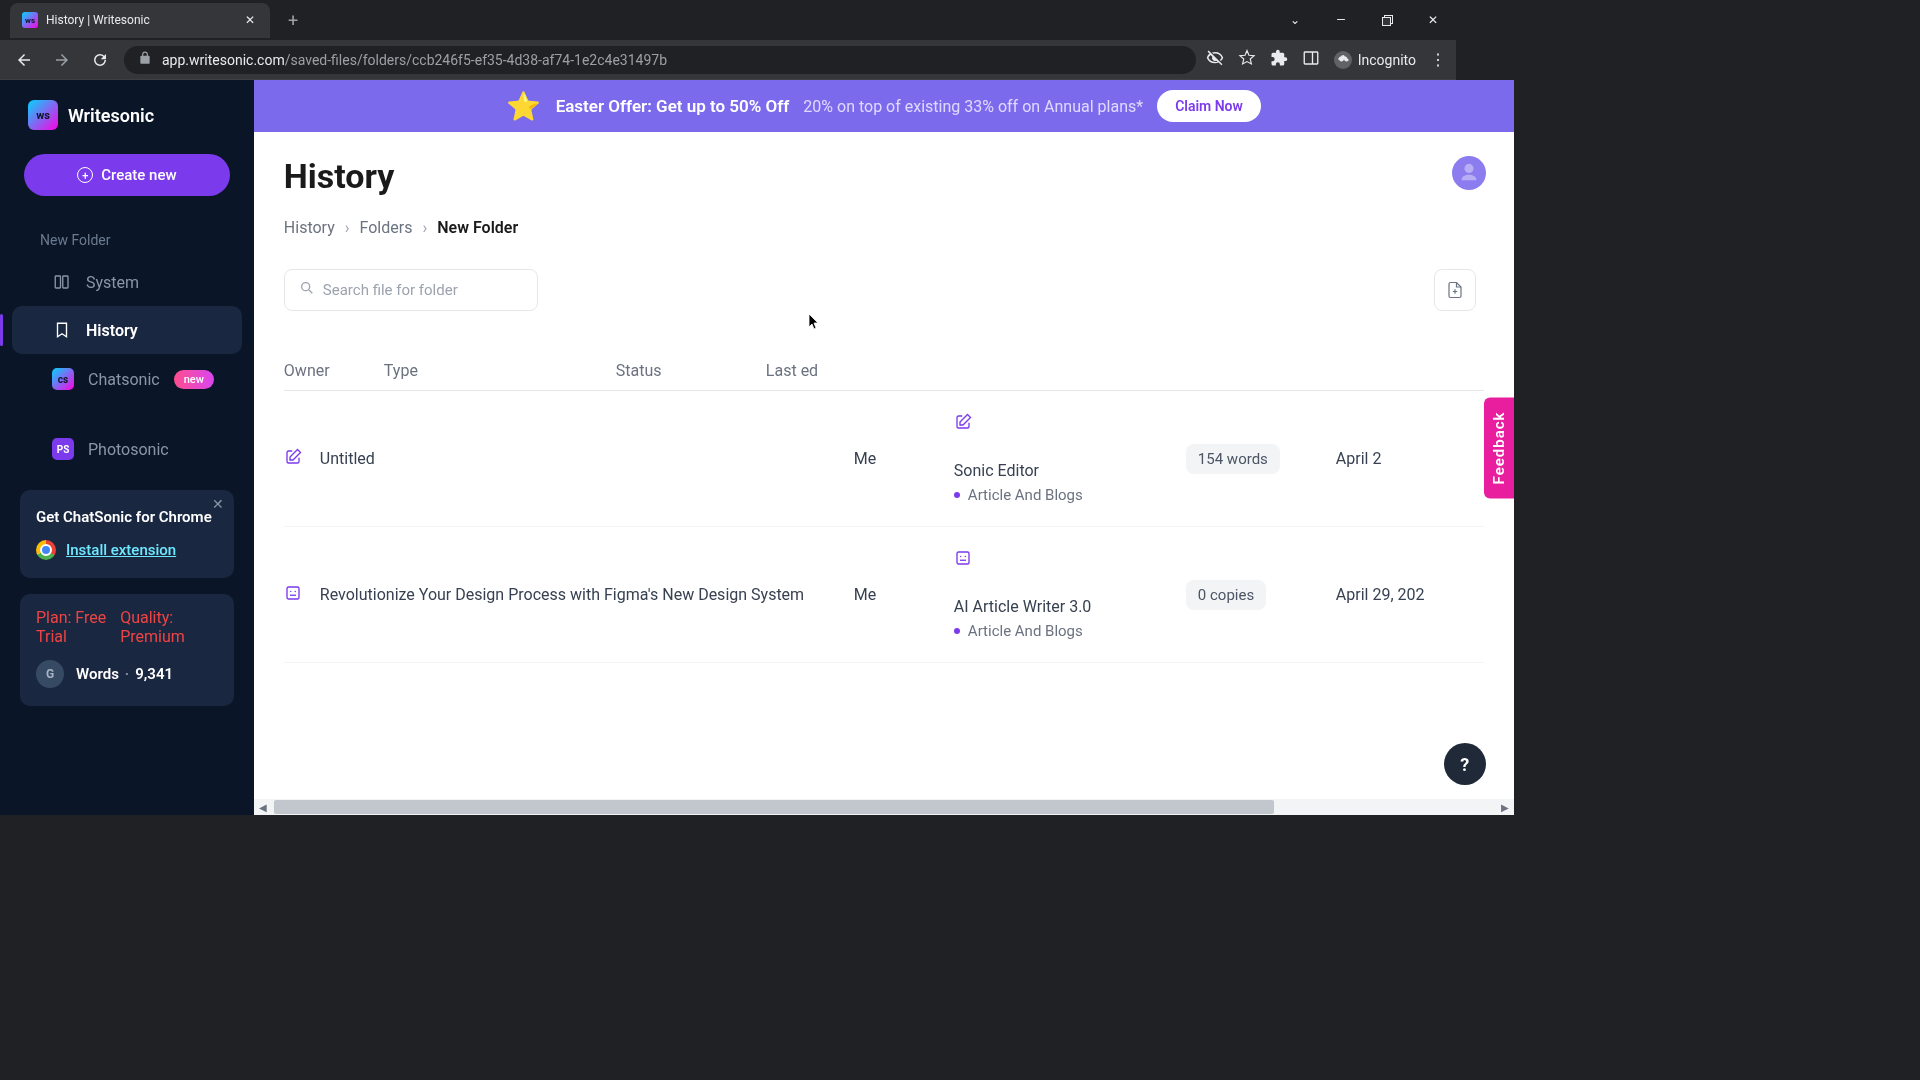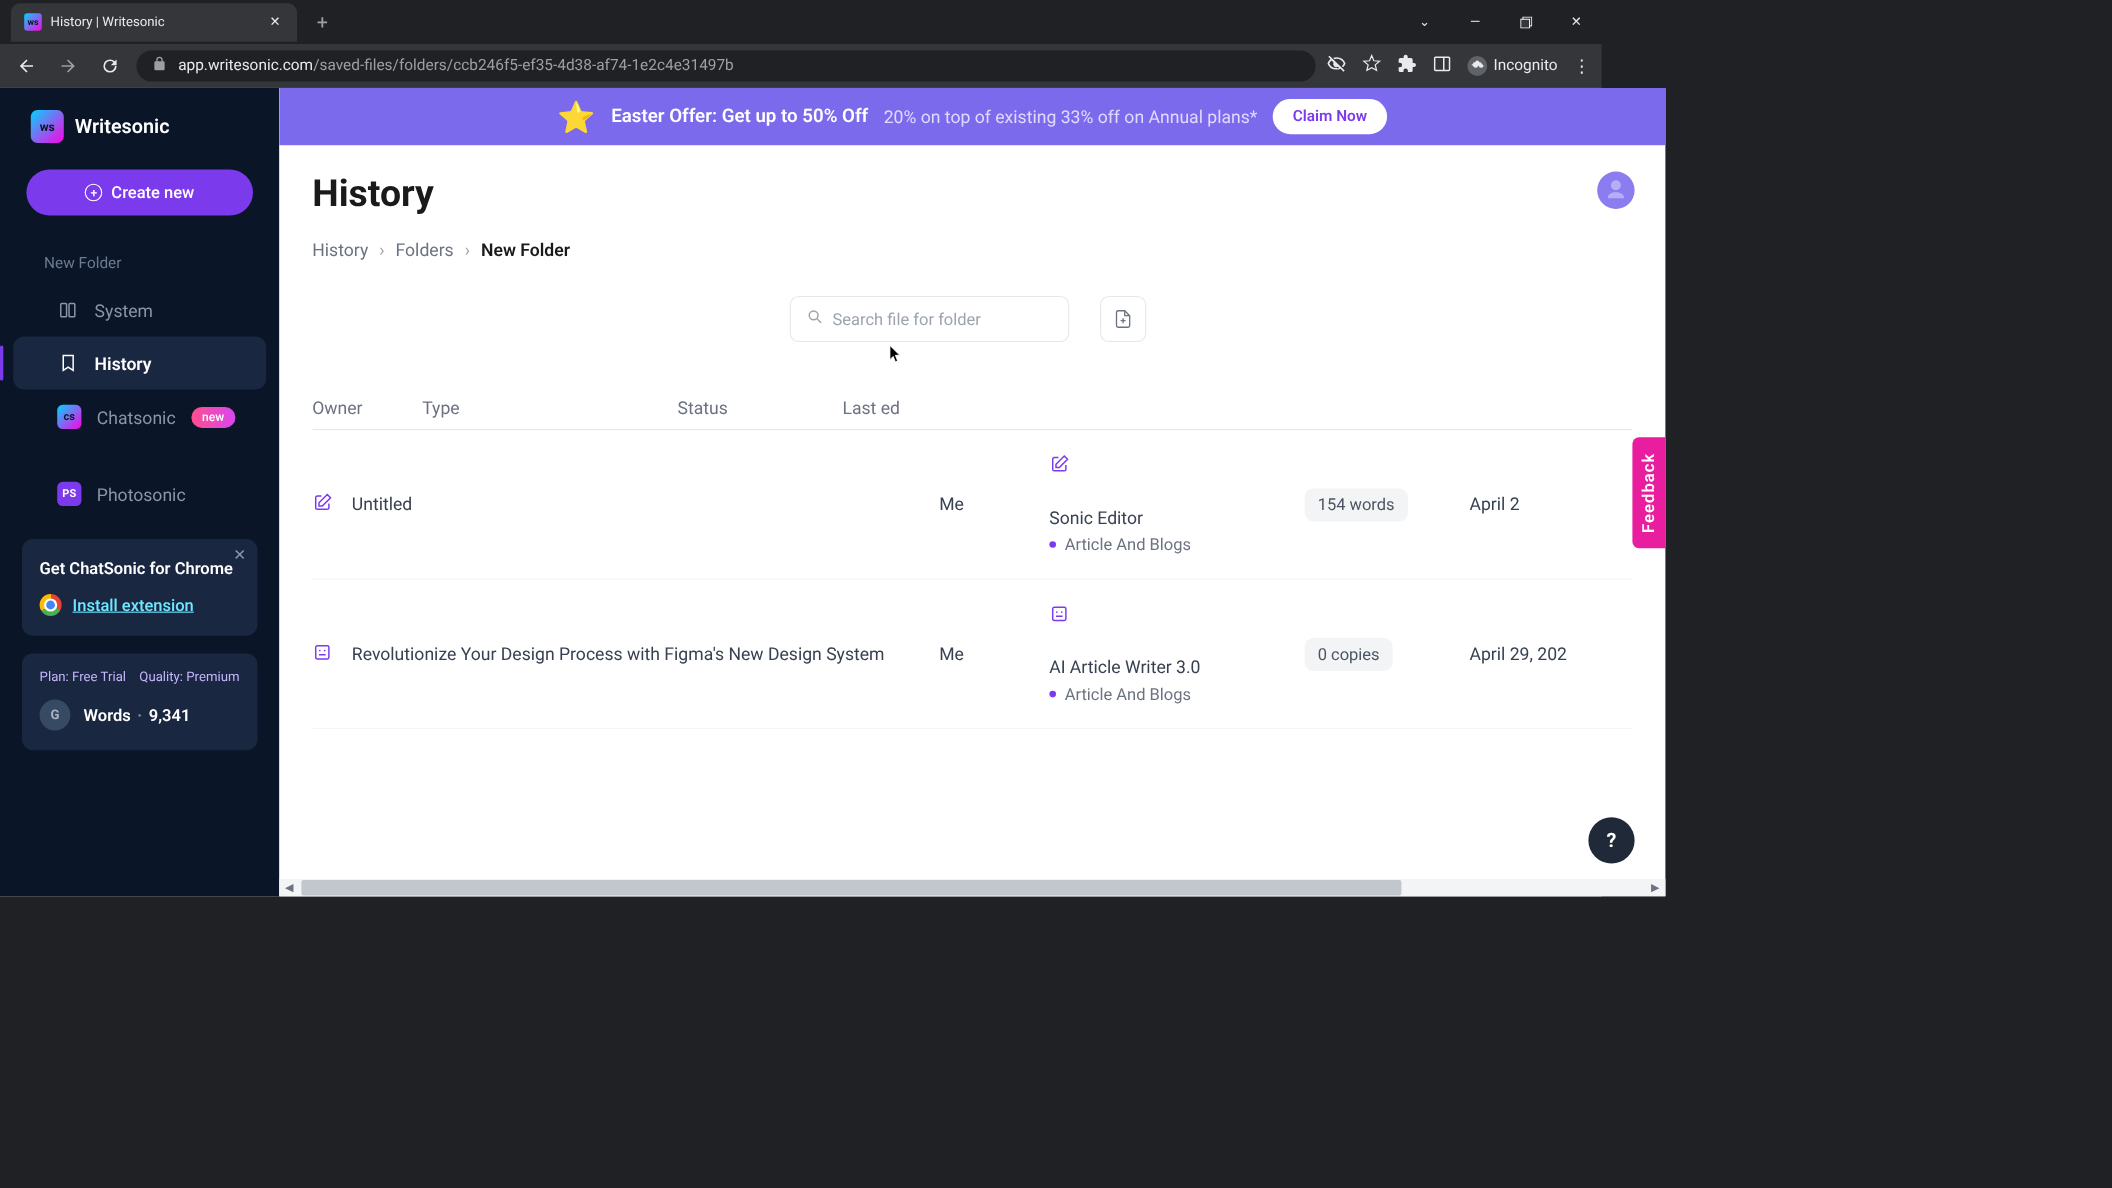--- a/index.html
+++ b/index.html
@@ -45,21 +45,21 @@
     
     .promo-card { margin: 16px 20px 0; background: #1a2740; border-radius: 10px; padding: 18px 16px; position: relative; }
     .promo-close { position: absolute; top: 6px; right: 10px; color: #8b95a7; cursor: pointer; font-size: 14px;}
     .promo-title { color: #fff; font-weight: 600; font-size: 15px; margin-bottom: 14px; }
     .promo-link { display: flex; align-items: center; gap: 10px; }
     .chrome-ico { width:20px; height:20px; border-radius:50%; background: conic-gradient(#ea4335 0 120deg, #4caf50 120deg 240deg, #fbbc05 240deg 360deg); display:flex; align-items:center; justify-content:center;}
     .chrome-ico::after{content:''; width:8px; height:8px; background:#4285f4; border-radius:50%; border:2px solid #fff;}
     .promo-link a { color: #6ee7ff; text-decoration: underline; font-size: 15px; font-weight: 500;}
     
     .plan-card { margin: 16px 20px 0; background: #1a2740; border-radius: 10px; padding: 14px 16px 18px; }
-    .plan-row { display: flex; justify-content: space-between; color: #c4b5fd; font-size: 12px; margin-bottom: 14px;}
+    .plan-row { display: flex; justify-content: space-between; color: #ef4444; font-size: 16px; margin-bottom: 14px;}
     .words-row { display: flex; align-items: center; gap: 12px; }
     .words-ico { width:28px; height:28px; background:#374a64; border-radius:50%; display:flex; align-items:center; justify-content:center; color:#a8b3c5; font-size:12px; font-weight:bold;}
     .words-txt { color:#fff; font-weight:600; font-size:15px; display:flex; align-items:center; gap:6px;}
     .words-txt .dot { color:#8b95a7; }
     
     
     .main { flex: 1; background: #fff; position: relative; display:flex; flex-direction:column;}
     .banner { background: #7c6aed; height: 52px; display: flex; align-items: center; justify-content: center; gap: 14px; padding: 0 20px; color:#fff;}
     .star { font-size: 28px; }
     .banner-bold { font-weight: 600; font-size: 17px;}
@@ -71,21 +71,21 @@
     .avatar-btn { position: absolute; right: 28px; top: 24px; width: 34px; height: 34px; border-radius: 50%; background: #8b7cf0; display:flex; align-items:center; justify-content:center; cursor:pointer;}
     .avatar-btn svg { fill:#b8aef5;}
     
     .breadcrumb { display: flex; align-items: center; gap: 10px; color: #6b7280; font-size: 16px; margin-bottom: 32px;}
     .breadcrumb .crumb { cursor: pointer; }
     .breadcrumb .current { color: #1a1a1a; font-weight: 600; }
     .bc-sep { color: #9ca3af; }
     
     .cursor-ptr { position:absolute; left:555px; top:182px; width:11px; height:16px;}
     
-    .tools-row { display: flex; justify-content: center; gap: 28px; margin-bottom: 40px; padding-right: 8px;}
+    .tools-row { display: flex; justify-content: space-between; gap: 28px; margin-bottom: 40px; padding-right: 8px;}
     .search-box { width: 254px; height: 42px; border: 1px solid #e5e7eb; border-radius: 8px; display: flex; align-items: center; padding: 0 14px; gap: 8px; color: #9ca3af;}
     .search-box input { border: none; outline: none; font-size: 15px; flex:1; color:#374151;}
     .search-box input::placeholder { color: #9ca3af; }
     .add-file-btn { width: 42px; height: 42px; border: 1px solid #e5e7eb; border-radius: 8px; display: flex; align-items: center; justify-content: center; cursor: pointer; color:#6b7280;}
     
     .table-container { overflow-x: hidden; position:relative;}
     .table { min-width: 1200px; }
     .thead { display: flex; border-bottom: 1px solid #e5e7eb; padding: 10px 0; color: #6b7280; font-size: 16px;}
     .col-title { width: 570px; }
     .col-owner { width: 100px; }

